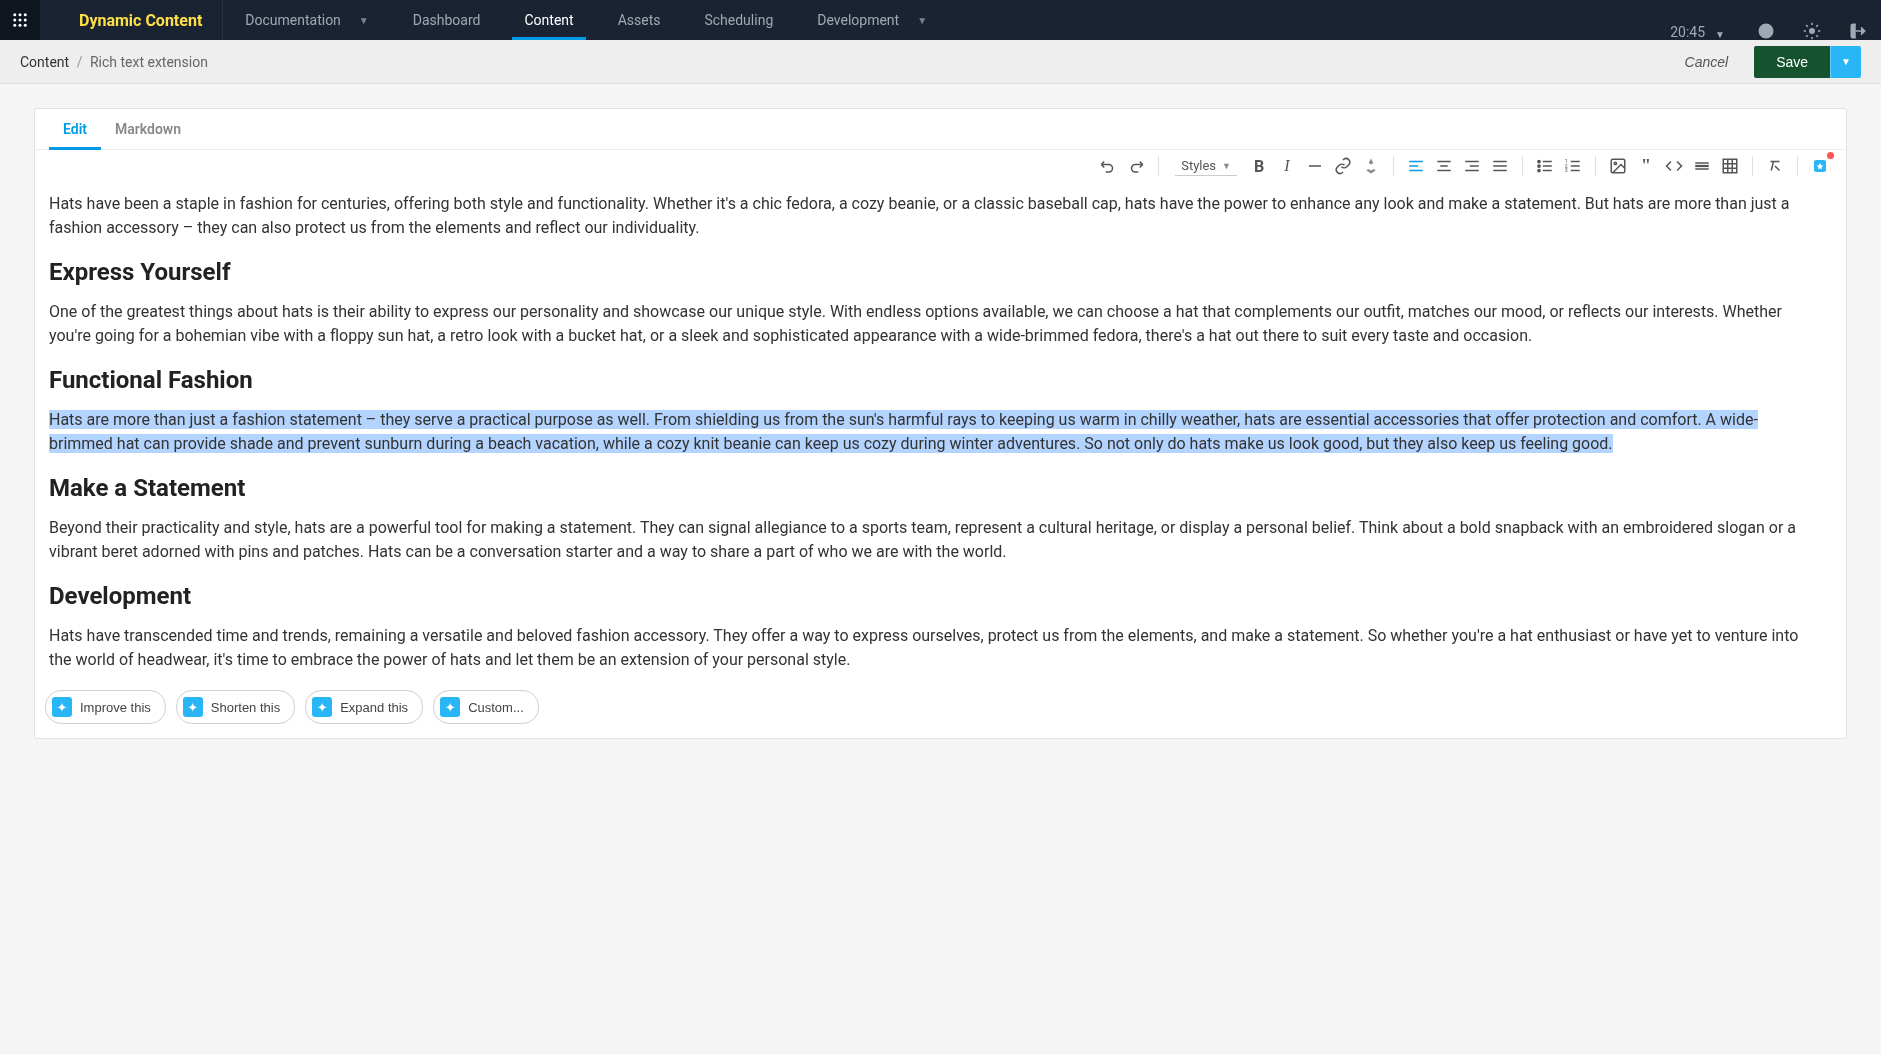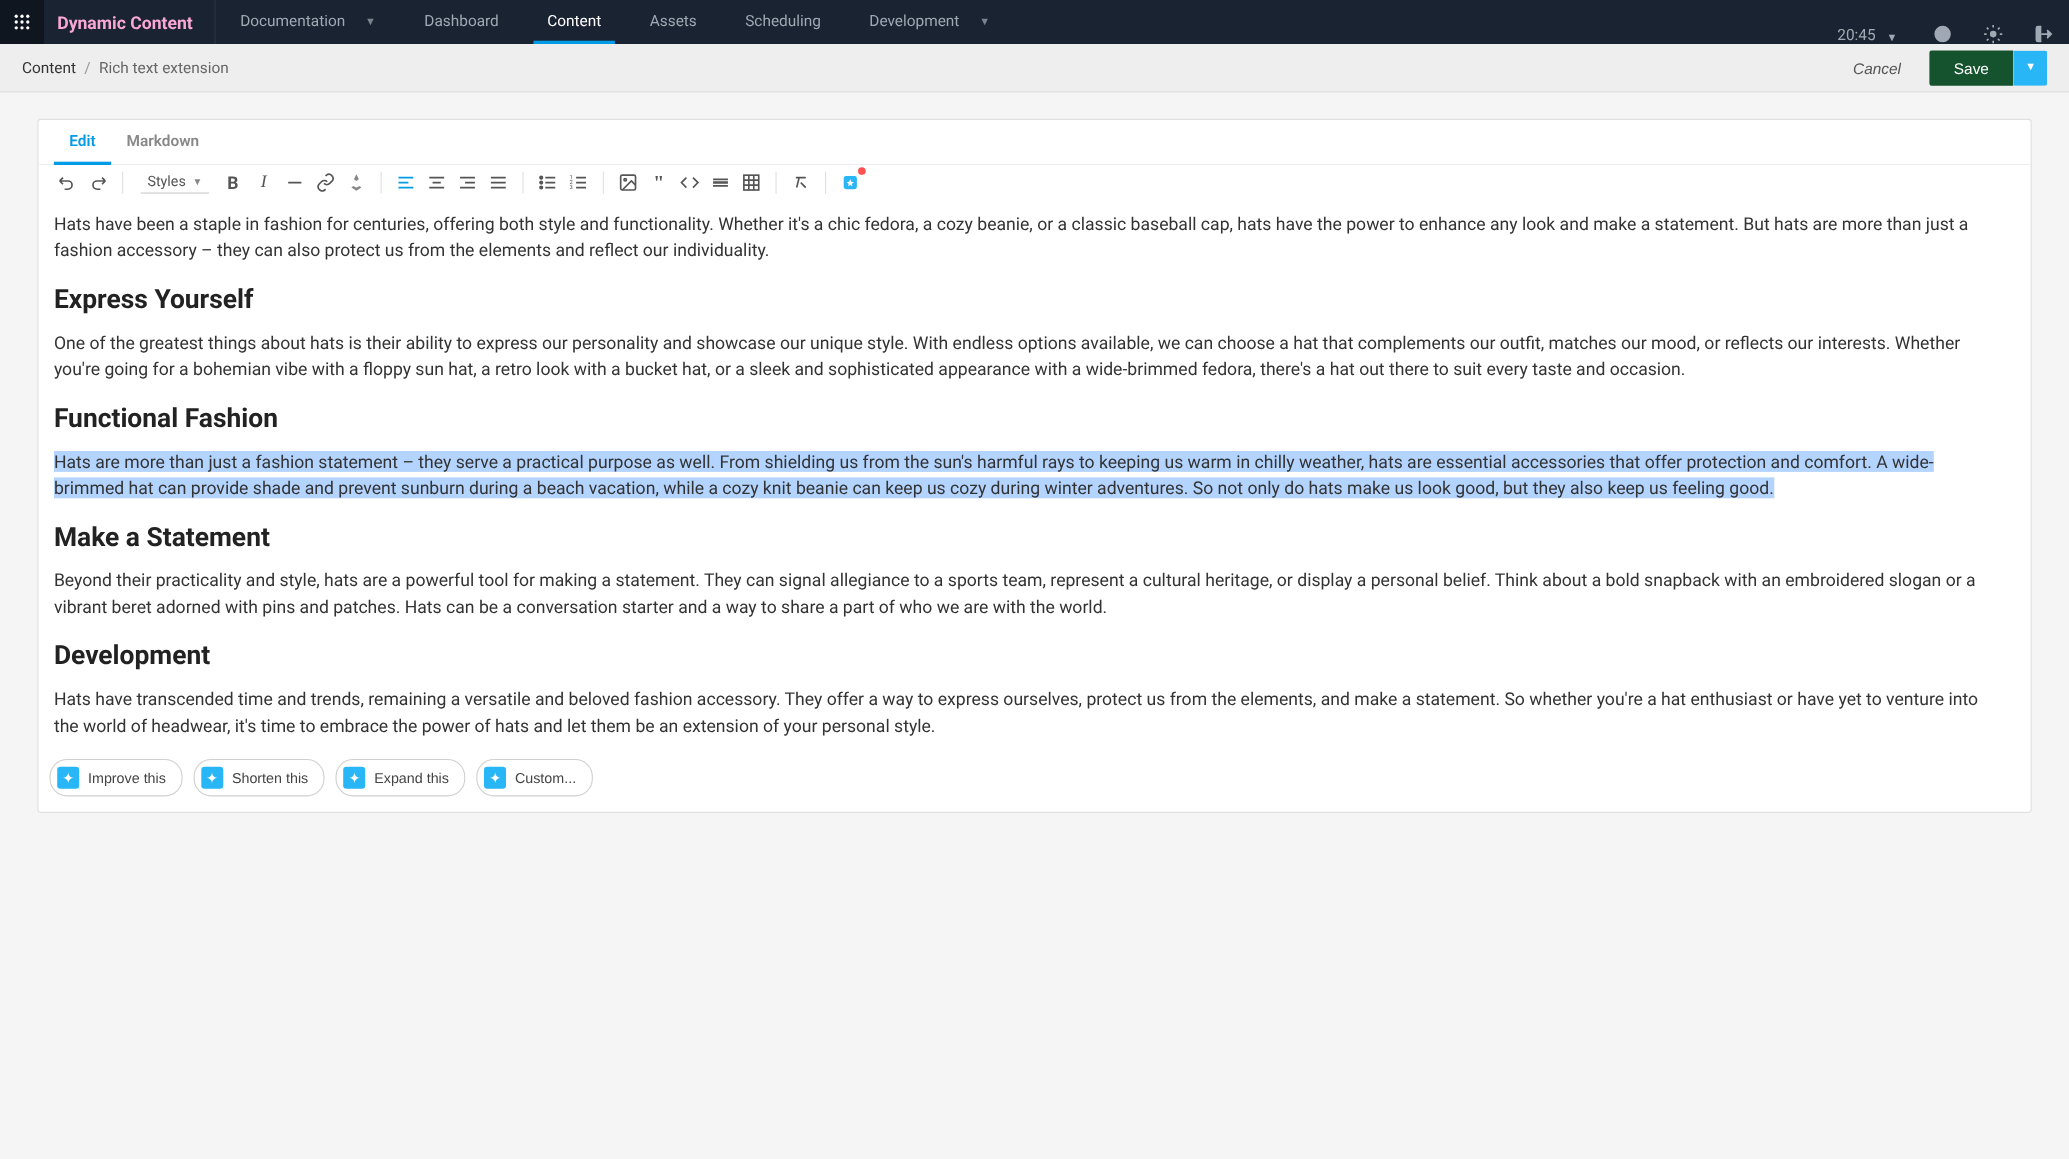--- a/index.html
+++ b/index.html
@@ -1,21 +1,21 @@
 <!DOCTYPE html>
 <html><head>
 <meta charset="utf-8">
 <style>
 * { box-sizing: border-box; margin: 0; padding: 0; }
 body { font-family: -apple-system, BlinkMacSystemFont, "Segoe UI", Roboto, Helvetica, Arial, sans-serif; background: #f5f5f5; color: #333; font-size: 14px; }
 
 
 .navbar { display: flex; align-items: center; background: #1a2332; height: 40px; color: #fff; }
 .navbar .apps-icon { width: 40px; height: 40px; display: flex; align-items: center; justify-content: center; background: #0f1620; cursor: pointer; }
-.navbar .brand { padding: 0 20px 0 12px; font-weight: 700; font-size: 16px; color: #f9a8d4; border-right: 1px solid #2a3442; height: 40px; display: flex; align-items: center; }
+.navbar .brand { padding: 0 20px 0 12px; font-weight: 700; font-size: 16px; color: #fde047; border-right: 1px solid #2a3442; height: 40px; display: flex; align-items: center; margin-left: 27px; }
 .navbar .nav-item { padding: 0 22px; height: 40px; display: flex; align-items: center; color: #a0a8b3; cursor: pointer; position: relative; font-size: 14px; }
 .navbar .nav-item.active { color: #fff; }
 .navbar .nav-item.active::after { content: ""; position: absolute; bottom: 0; left: 10px; right: 10px; height: 3px; background: #039be5; }
 .navbar .nav-item .caret { margin-left: 18px; font-size: 10px; color: #7a828d; }
 .navbar .spacer { flex: 1; }
 .navbar .right-item { padding: 0 14px; height: 40px; display: flex; align-items: flex-end; color: #a0a8b3; cursor: pointer; }
 .navbar .time { color: #a0a8b3; margin-right: 4px; }
 
 
 .subbar { display: flex; align-items: center; padding: 12px 20px; height: 44px; background: #eeeeee; border-bottom: 1px solid #ddd; }
@@ -30,21 +30,21 @@
 
 .editor-card { margin: 24px 34px 0 34px; background: #fff; border: 1px solid #e0e0e0; border-radius: 3px; }
 
 
 .editor-tabs { display: flex; padding: 0 14px; border-bottom: 1px solid #eee; }
 .editor-tab { padding: 12px 14px; color: #888; cursor: pointer; font-weight: 600; position: relative; font-size: 14px; }
 .editor-tab.active { color: #039be5; }
 .editor-tab.active::after { content: ""; position: absolute; bottom: -1px; left: 0; right: 0; height: 3px; background: #039be5; }
 
 
-.toolbar { display: flex; align-items: center; padding: 4px 14px 8px 14px; gap: 4px; flex-wrap: wrap; }
+.toolbar { display: flex; align-items: center; padding: 4px 14px 8px 14px; gap: 4px; flex-wrap: wrap; justify-content: flex-end; }
 .tb-btn { width: 24px; height: 24px; display: flex; align-items: center; justify-content: center; color: #555; cursor: pointer; border-radius: 2px; }
 .tb-sep { width: 1px; height: 20px; background: #e0e0e0; margin: 0 6px; }
 .styles-select { display: flex; align-items: center; padding: 2px 6px; cursor: pointer; color: #555; border-bottom: 1px solid #ccc; margin: 0 6px; font-size: 13px; }
 .styles-select .caret { font-size: 9px; margin-left: 6px; color: #888; }
 .tb-ai { position: relative; }
 .tb-ai .dot { position: absolute; top: -2px; right: -2px; width: 7px; height: 7px; background: #ff5252; border-radius: 50%; }
 
 
 .editor-content { padding: 6px 14px 0 14px; position: relative; }
 .doc-body { max-height: 530px; overflow-y: auto; padding-right: 20px; }

